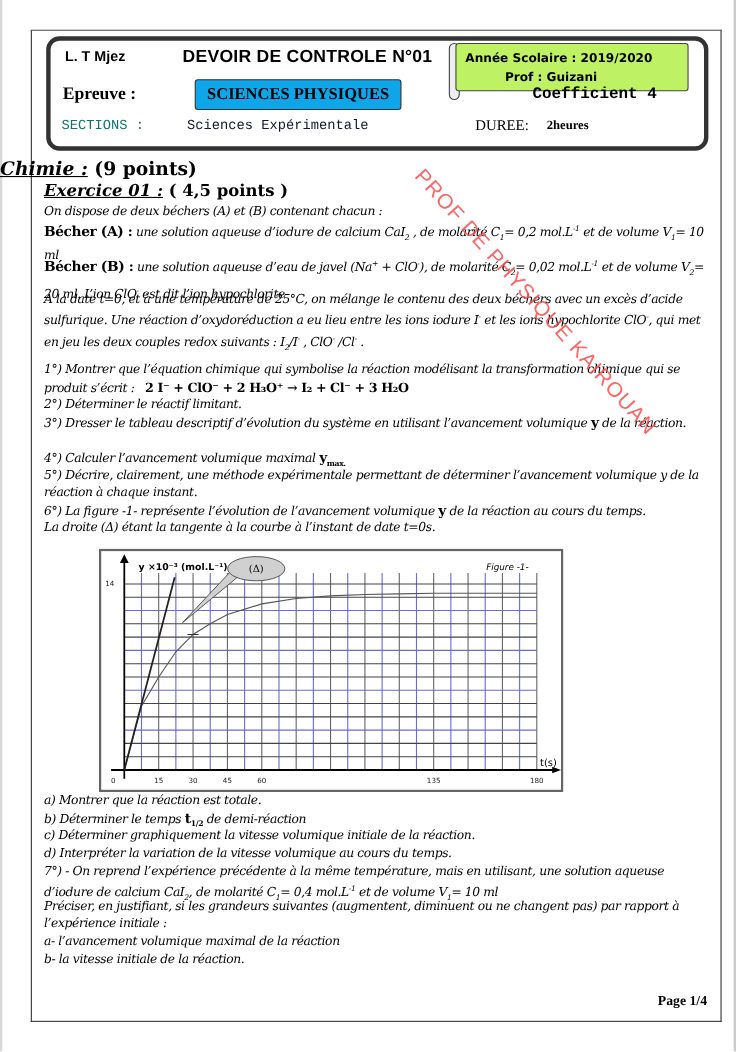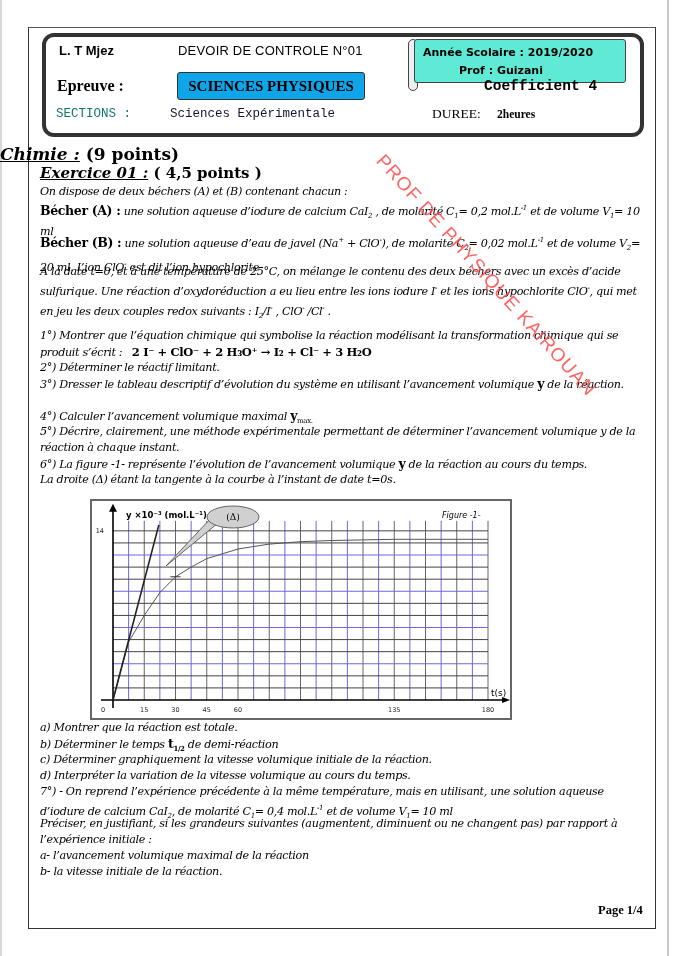--- a/index.html
+++ b/index.html
@@ -5,28 +5,28 @@
   html, body { margin:0; padding:0; }
   body { width:681px; height:956px; background:#ffffff; position:relative; overflow:hidden;
          font-family:"DejaVu Serif", serif; color:#000; }
   .right-rule { position:absolute; left:667px; top:0; width:2px; height:956px; background:#c8c8c8; }
   .left-rule { position:absolute; left:0; top:0; width:2px; height:956px; background:#d8d8d8; }
   .page { position:absolute; left:28px; top:27px; width:626px; height:900px;
           border:1px solid #333; border-bottom:1.5px solid #333; border-top:1px solid #555; background:#fff; }
   .header { position:absolute; left:42px; top:33px; width:594px; height:96px;
             border:4px solid #333; border-radius:12px; background:#fff; }
   .h-school { position:absolute; left:13px; top:6px; font-family:"Liberation Sans", sans-serif; font-weight:bold; font-size:13px; }
-  .h-title { position:absolute; left:132px; top:6px; font-family:"Liberation Sans", sans-serif; font-weight:normal; font-size:13px; letter-spacing:0.2px; }
+  .h-title { position:absolute; left:120px; top:6px; font-family:"Liberation Sans", sans-serif; font-weight:bold; font-size:16px; letter-spacing:0.2px; }
   .h-epreuve { position:absolute; left:11px; top:40px; font-family:"Liberation Serif", serif; font-weight:bold; font-size:16px; }
   .subject-box { position:absolute; left:131px; top:35px; width:186px; height:26px;
                  border:1.5px solid #333; background:#0ea5e9; border-radius:3px;
                  font-family:"Liberation Serif", serif; font-weight:bold; font-size:15px;
                  text-align:center; line-height:27px; }
   .scroll { position:absolute; left:368px; top:2px; width:210px; height:42px;
-            border:1.2px solid #444; background:#5eead4; border-radius:3px;
+            border:1.2px solid #444; background:#bef264; border-radius:3px;
             font-family:"DejaVu Sans", sans-serif; font-size:11px; font-weight:bold; }
   .scroll .l1 { position:absolute; left:8px; top:6px; }
   .scroll .l2 { position:absolute; left:8px; top:24px;margin-left:36px; }
   .scroll-curl { position:absolute; left:362px; top:2px; width:8px; height:50px; border:1.2px solid #444; border-radius:5px; background:#eee; }
   .h-coef { position:absolute; left:438px; top:41px; font-family:"Liberation Mono", monospace; font-weight:bold; font-size:14.5px; }
   .h-sections { position:absolute; left:10px; top:70px; font-family:"Liberation Mono", monospace; font-size:12.5px; color:#0f766e; }
   .h-sections-val { position:absolute; left:124px; top:70px; font-family:"Liberation Mono", monospace; font-size:12.5px; color:#0f172a; }
   .h-duree { position:absolute; left:386px; top:69px; font-family:"Liberation Serif", serif; font-size:13.5px; }
   .h-duree-val { position:absolute; left:451px; top:71px; font-family:"Liberation Serif", serif; font-weight:bold; font-size:11.5px; }
 
@@ -98,21 +98,21 @@
 
 <div class="txt" style="top:328px;">
   <span>1°) Montrer que l’équation chimique qui symbolise la réaction modélisant la transformation chimique qui se produit s’écrit :</span>
   &nbsp;&nbsp;<b style="font-size:11.5px;">2 I⁻ + ClO⁻ + 2 H₃O⁺  →  I₂ + Cl⁻ + 3 H₂O</b>
 </div>
 <div class="txt" style="top:360px;">2°) Déterminer le réactif limitant.</div>
 <div class="txt" style="top:376px;">
   <span>3°) Dresser le tableau descriptif d’évolution du système en utilisant l’avancement volumique </span><b class="bs">y</b><span> de la réaction.</span>
 </div>
 <div class="txt" style="top:408px;">
-  <span>4°) Calculer l’avancement volumique maximal </span><b class="bs">y</b><sub style="font-weight:normal;font-style:normal;">max.</sub>
+  <span>4°) Calculer l’avancement volumique maximal </span><b class="bs">y</b><sub style="font-weight:bold;font-style:normal;">max.</sub>
 </div>
 <div class="txt" style="top:424px;">5°) Décrire, clairement, une méthode expérimentale permettant de déterminer l’avancement volumique y de la réaction à chaque instant.</div>
 <div class="txt" style="top:456px;">
   <span>6°)  La figure -1- représente l’évolution de l’avancement volumique </span><b class="bs">y</b><span> de la réaction au cours du temps.</span>
 </div>
 <div class="txt" style="top:472px;">La droite (Δ)  étant la tangente à la courbe à l’instant de date t=0s.</div>
 
 <div class="fig">
   <svg id="chart" width="418" height="217">
     <g id="grid">

